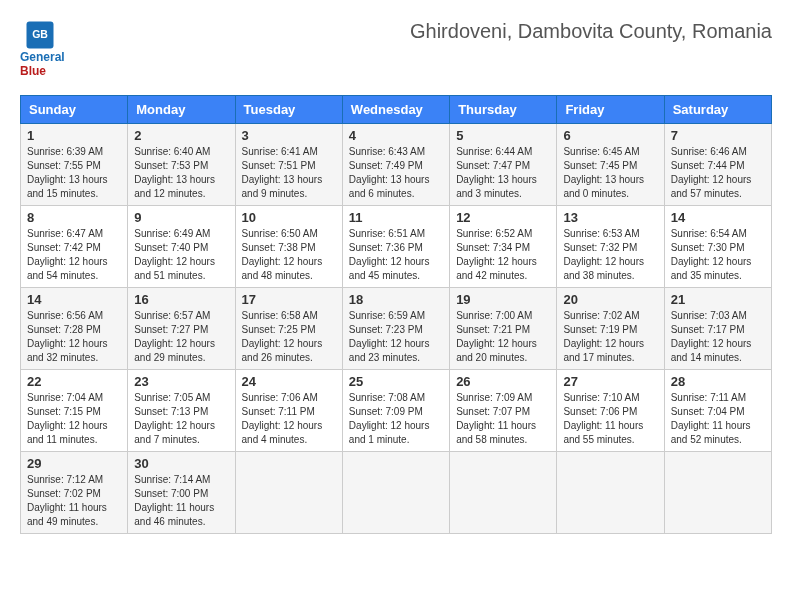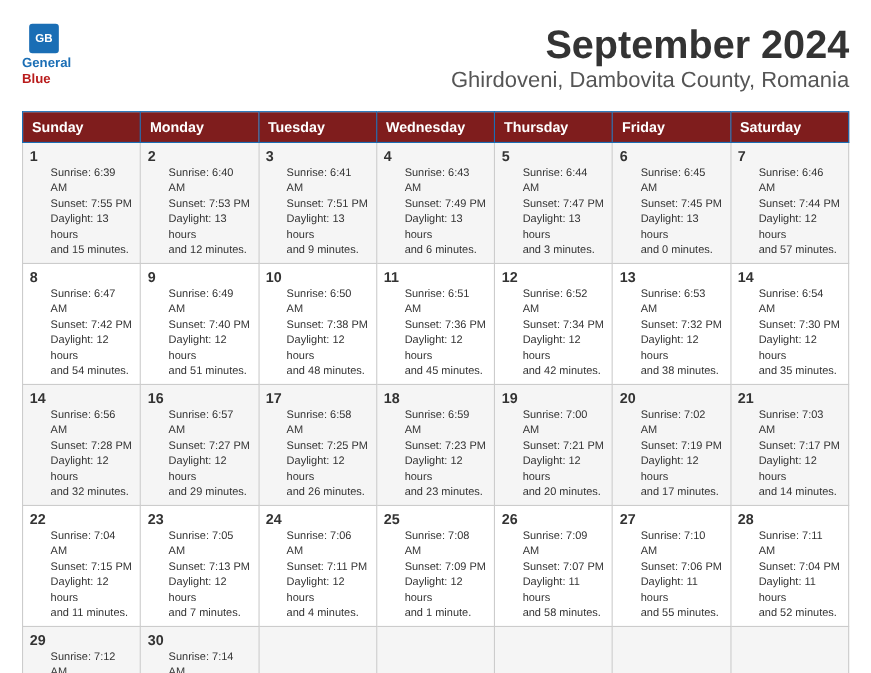--- a/index.html
+++ b/index.html
@@ -45,21 +45,21 @@
     }
     .subtitle {
       font-size: 20px;
       color: #555;
     }
     table {
       width: 100%;
       border-collapse: collapse;
     }
     thead tr th {
-      background-color: #7f1d1d;
+      background-color: #3b82f6;
       color: #fff;
       padding: 6px 8px;
       font-size: 13px;
       font-weight: bold;
       text-align: left;
       border: 1px solid #1a6eb5;
     }
     tbody tr td {
       vertical-align: top;
       padding: 4px 6px;
@@ -80,39 +80,37 @@
       font-size: 13px;
       font-weight: bold;
       color: #333;
       display: block;
       margin-bottom: 2px;
     }
     .day-info {
       font-size: 10px;
       line-height: 1.4;
       color: #333;
-      margin-left: 19px;
     }
   </style>
 </head>
 <body>
 
 <div class="header">
   <div class="logo">
     <svg class="logo-icon" viewBox="0 0 40 40" xmlns="http://www.w3.org/2000/svg">
       <rect x="2" y="2" width="36" height="36" rx="4" fill="#1a6eb5"></rect>
       <text x="20" y="24" text-anchor="middle" fill="white" font-size="14" font-weight="bold">GB</text>
     </svg>
     <div class="logo-text">
       <div><span>General</span></div>
       <div><span style="color:#b91c1c;">Blue</span></div>
     </div>
   </div>
   <div class="title-area">
-    <div class="month-title">September 2024</div>
     <div class="subtitle">Ghirdoveni, Dambovita County, Romania</div>
   </div>
 </div>
 
 <table>
   <thead>
     <tr>
       <th>Sunday</th>
       <th>Monday</th>
       <th>Tuesday</th>

